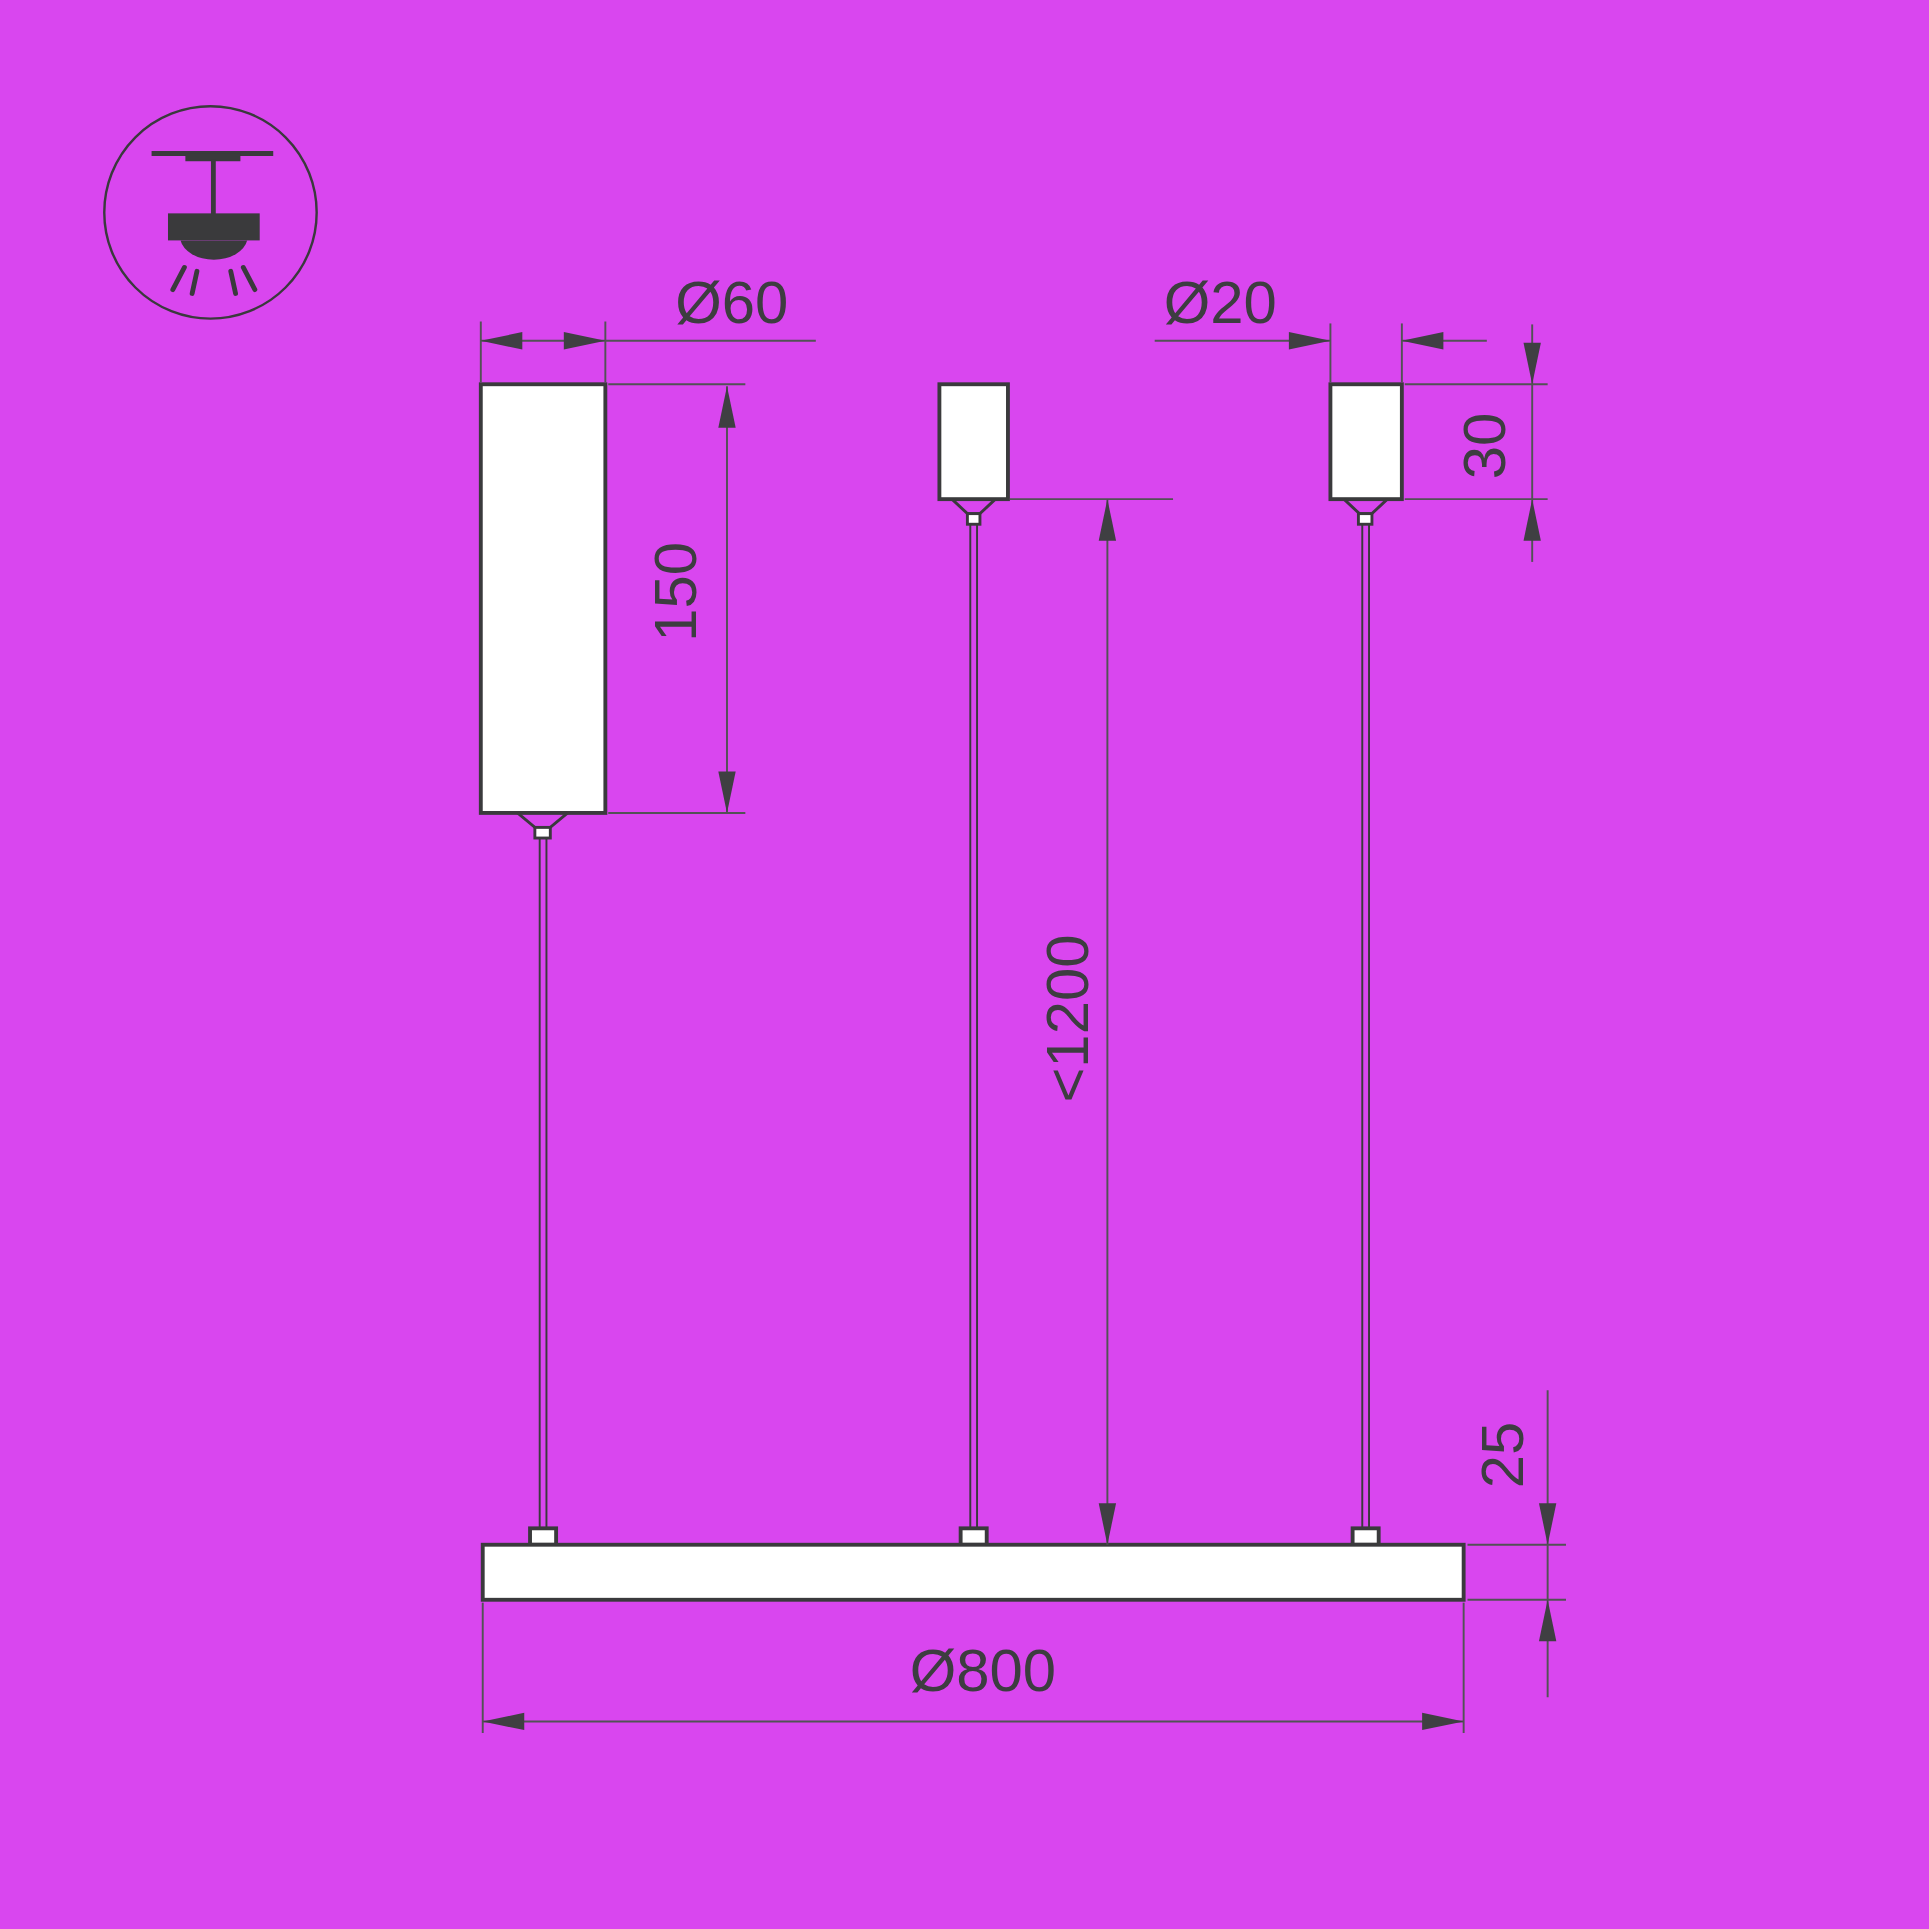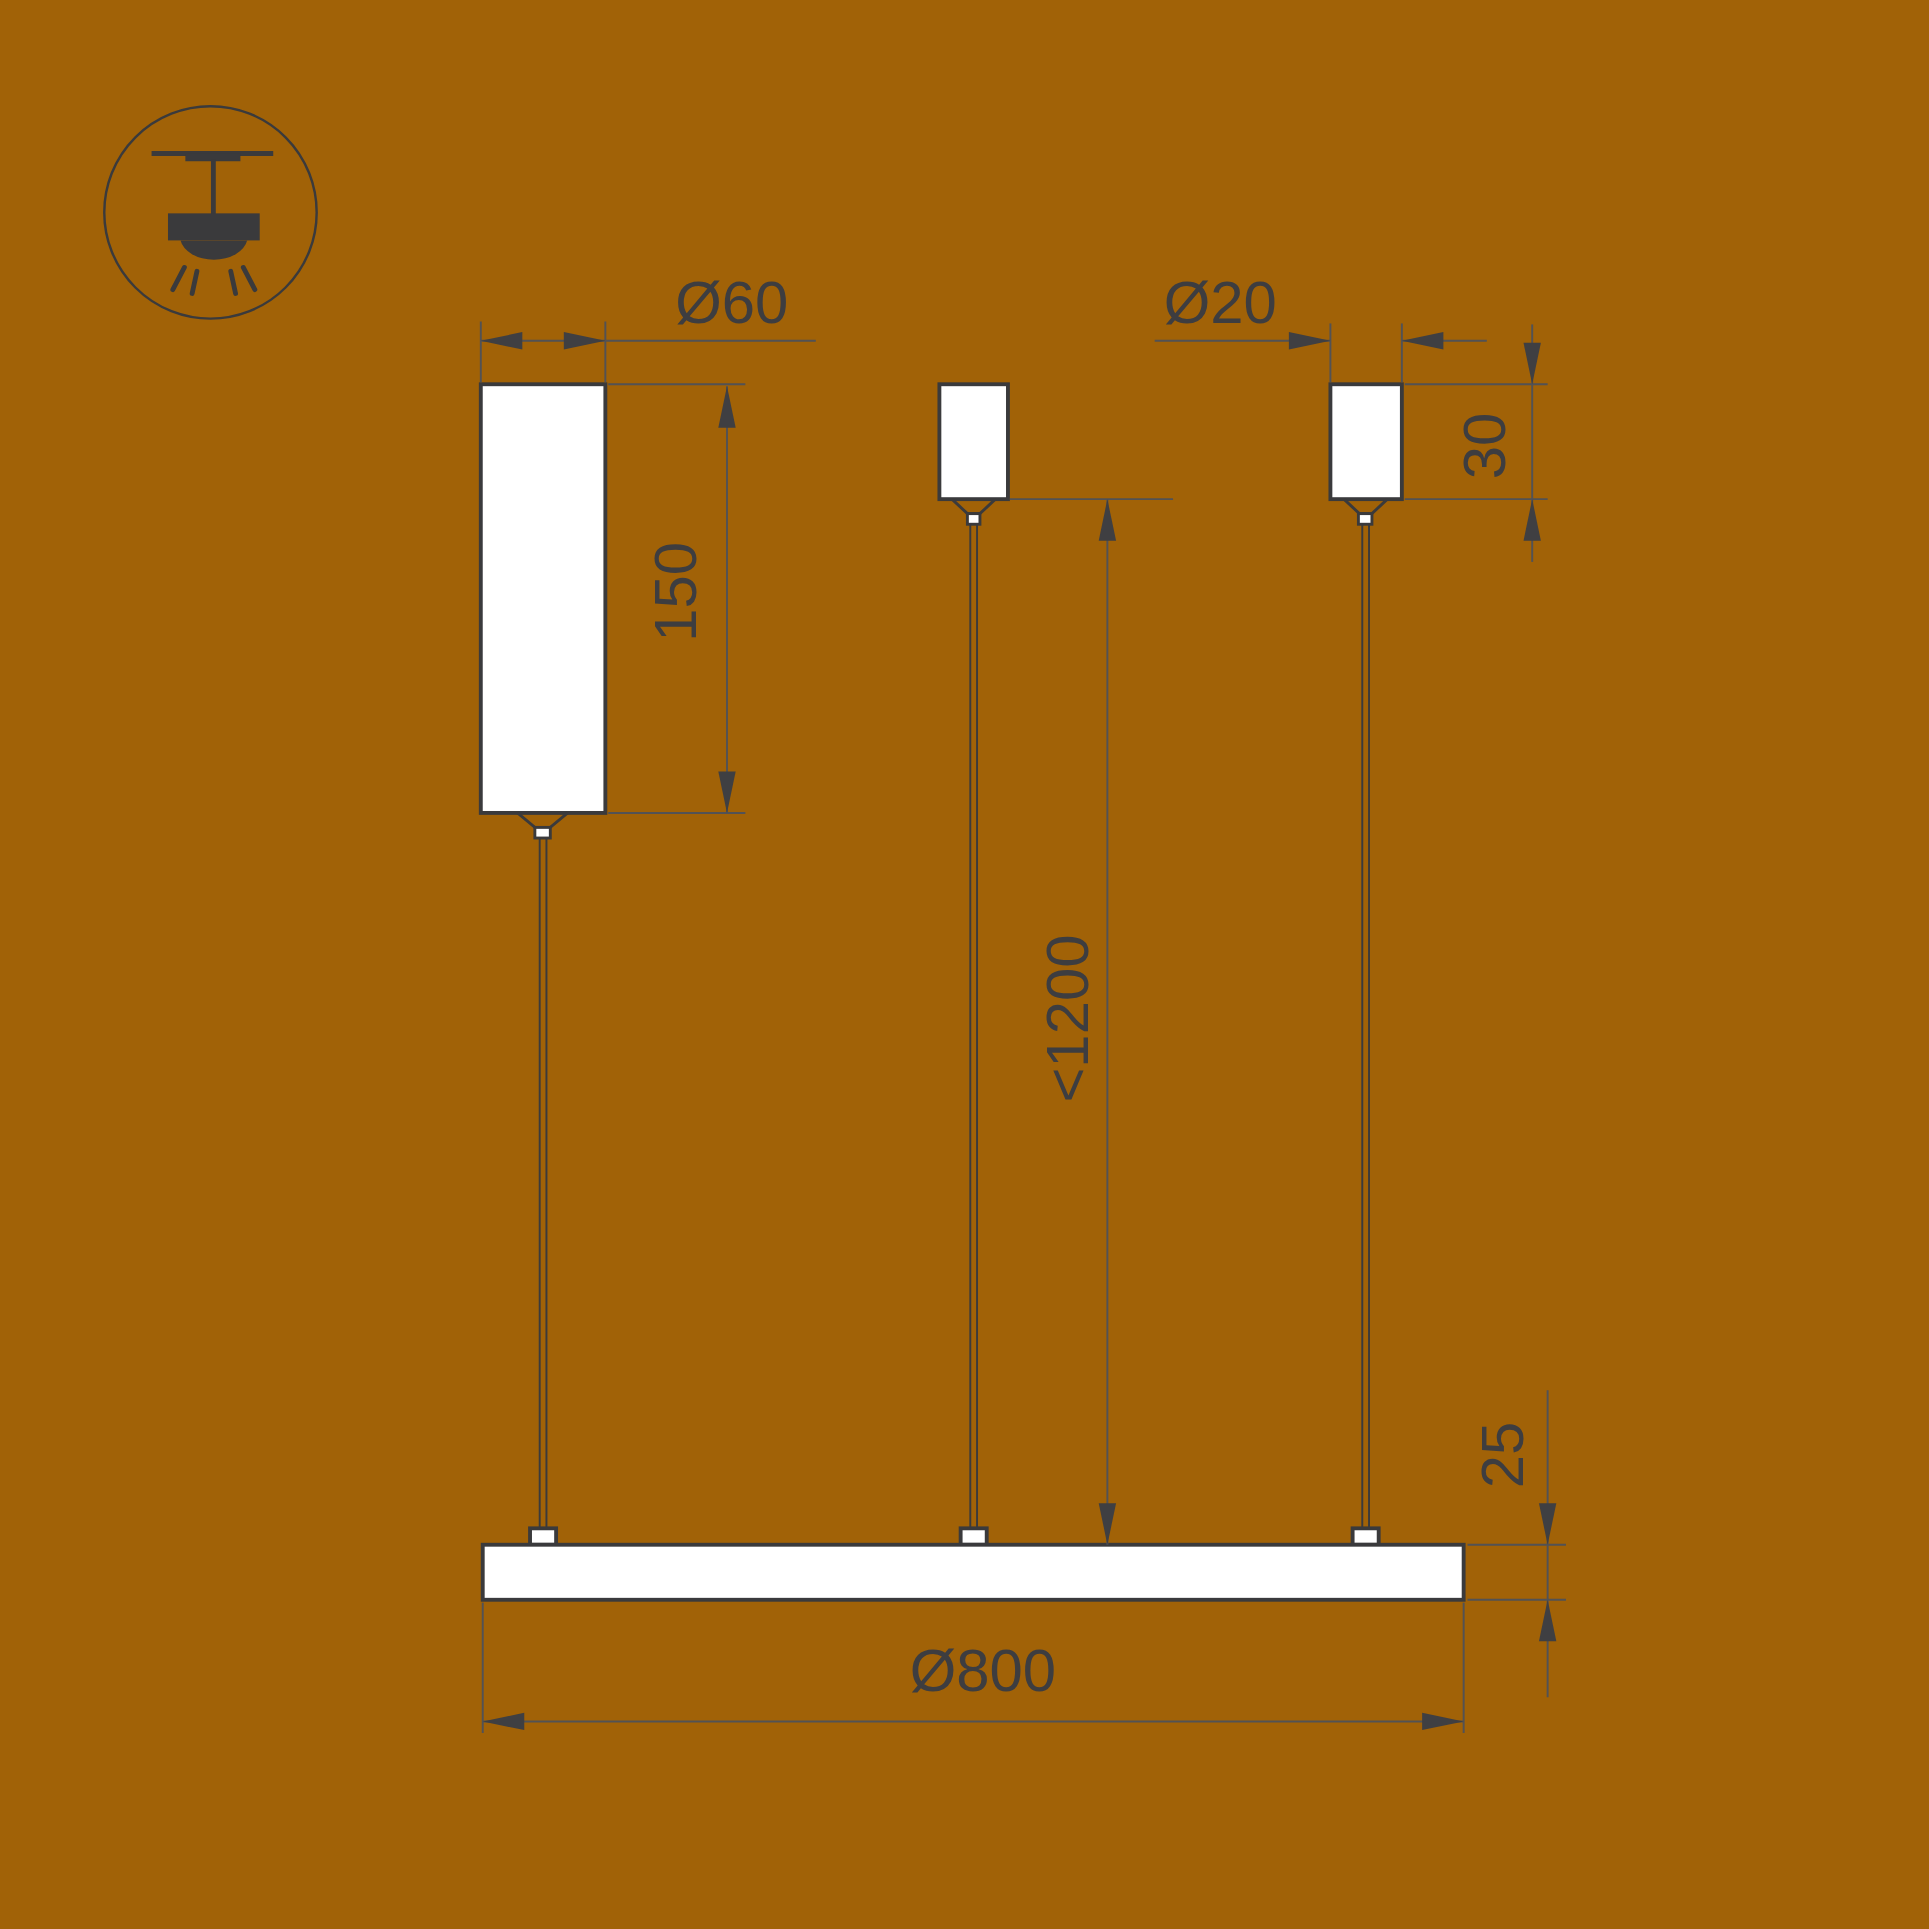--- a/index.html
+++ b/index.html
@@ -1,20 +1,20 @@
 <!DOCTYPE html>
 <html><head>
 <meta charset="utf-8">
 <style>
   html, body { margin: 0; padding: 0; background: #ffffff; }
   .stage {
     position: relative;
     width: 1929px;
     height: 1929px;
-    background: #a16207;
+    background: #d946ef;
     overflow: hidden;
   }
   svg { display: block; }
   .outline  { fill: #ffffff; stroke: #3a3a3c; stroke-width: 4; }
   .outline3 { fill: #ffffff; stroke: #3a3a3c; stroke-width: 3; }
   .cone     { fill: none;    stroke: #3a3a3c; stroke-width: 3; stroke-linejoin: miter; }
   .wire     { stroke: #3a3a3c; stroke-width: 2; fill: none; }
   .dim      { stroke: #525255; stroke-width: 2; fill: none; }
   .arrow    { fill: #3f3f42; stroke: none; }
   .iconln   { stroke: #3a3a3c; fill: none; }

